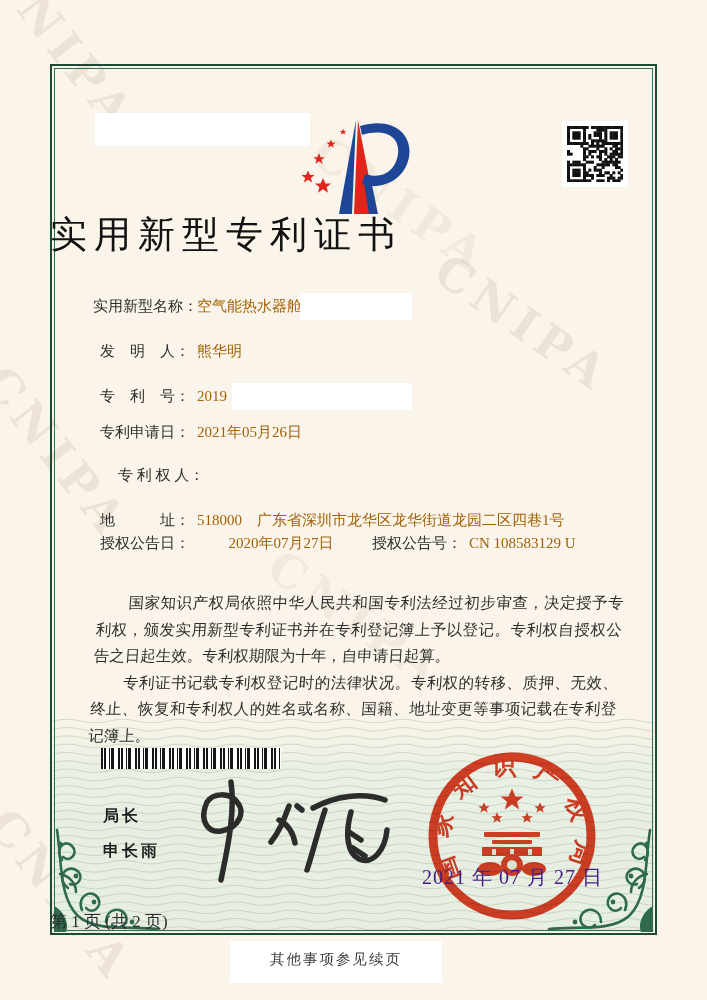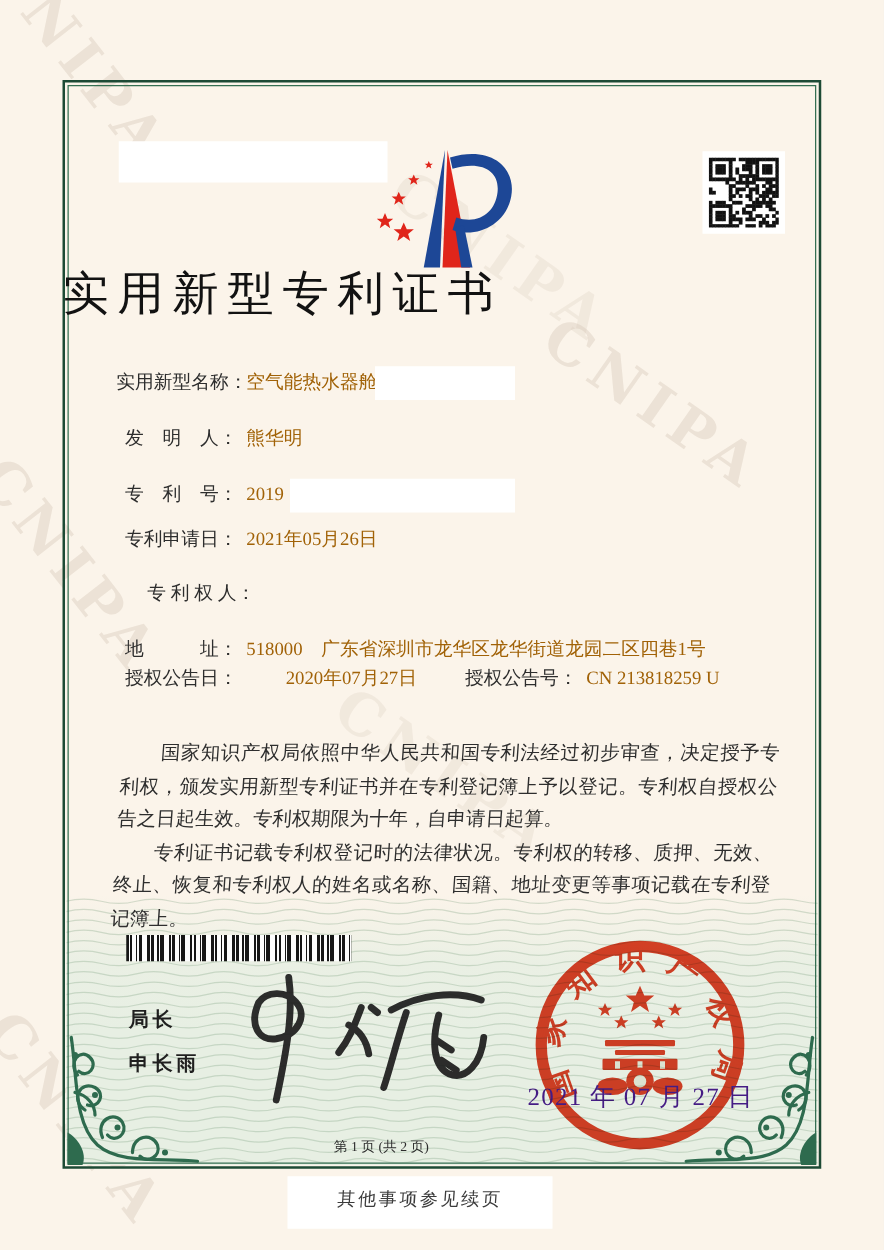--- a/index.html
+++ b/index.html
@@ -37,21 +37,21 @@
   .body-text p{margin:0;text-indent:2em;}
   .barcode{left:101px;top:748px;width:180px;height:21px;z-index:3;
     background:repeating-linear-gradient(90deg,#161616 0 2px,#fdfdfd 2px 3px,#161616 3px 5px,
       #fdfdfd 5px 8px,#161616 8px 9px,#fdfdfd 9px 10px,#161616 10px 13px,#fdfdfd 13px 17px);}
   .signer{left:103px;font-size:16px;font-weight:bold;font-family:"Liberation Sans",sans-serif;
           color:#1f1f1f;letter-spacing:3px;}
   .signature{left:185px;top:776px;z-index:4;}
   .seal{left:420px;top:744px;width:184px;height:184px;z-index:4;mix-blend-mode:multiply;}
   .seal-date{position:absolute;left:2px;top:120px;width:180px;text-align:center;z-index:5;
              font-size:20px;font-weight:normal;color:#4c1d95;letter-spacing:1px;white-space:nowrap;}
-  .page-num{left:50px;top:910px;width:510px;text-align:center;font-size:11px;color:#2c2c2c;z-index:4;}
+  .page-num{left:50px;top:910px;width:510px;font-size:17px;color:#2c2c2c;z-index:4;}
   .ornament{z-index:4;}
   .note-strip{left:230px;top:941px;width:212px;height:42px;background:#fff;z-index:2;}
   .note{left:230px;top:950px;width:212px;text-align:center;font-size:14.5px;color:#3c3c3c;
         letter-spacing:2px;z-index:3;transform:skewX(-4deg);}
 </style>
 </head>
 <body>
 
 <div class="page">
 
@@ -391,21 +391,21 @@
 
   <div class="abs frow" style="top:509px;">
     <span class="lab">地　　　址：</span>
     <span class="val">518000　广东省深圳市龙华区龙华街道龙园二区四巷1号</span>
   </div>
 
   <div class="abs frow" style="top:532px;">
     <span class="lab">授权公告日：</span>
     <span class="val val2w">2020年07月27日</span>
     <span class="lab" style="width:104px;">授权公告号：</span>
-    <span class="val">CN 213818259 U</span>
+    <span class="val">CN 108583129 U</span>
   </div>
 
   <div class="abs body-text">
     <p>国家知识产权局依照中华人民共和国专利法经过初步审查，决定授予专利权，颁发实用新型专利证书并在专利登记簿上予以登记。专利权自授权公告之日起生效。专利权期限为十年，自申请日起算。</p>
     <p>专利证书记载专利权登记时的法律状况。专利权的转移、质押、无效、终止、恢复和专利权人的姓名或名称、国籍、地址变更等事项记载在专利登记簿上。</p>
   </div>
 
   <div class="abs barcode"></div>
 
   <div class="abs signer" style="top:806px;">局长</div>

